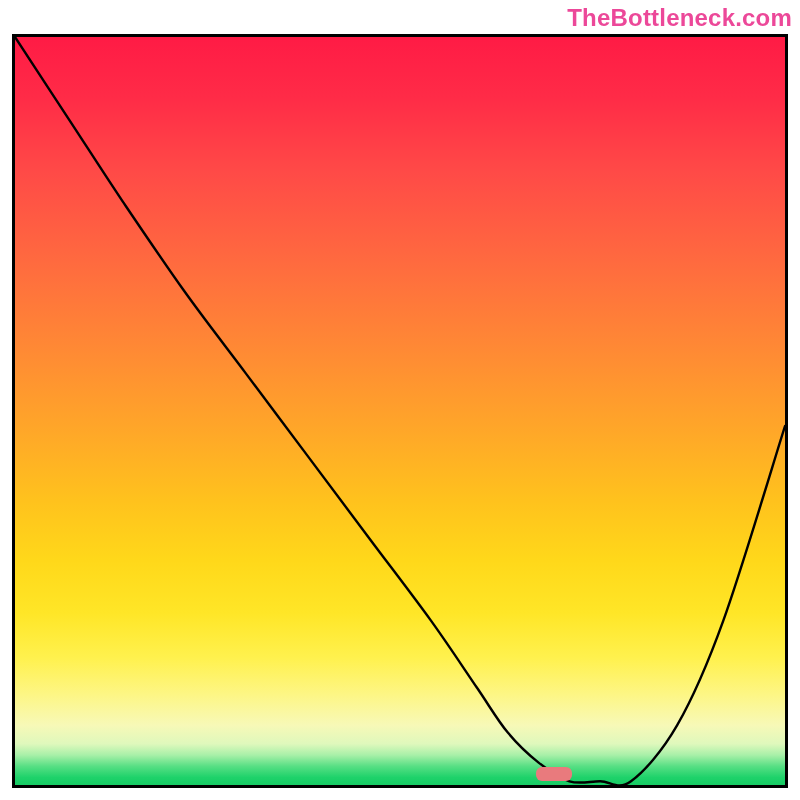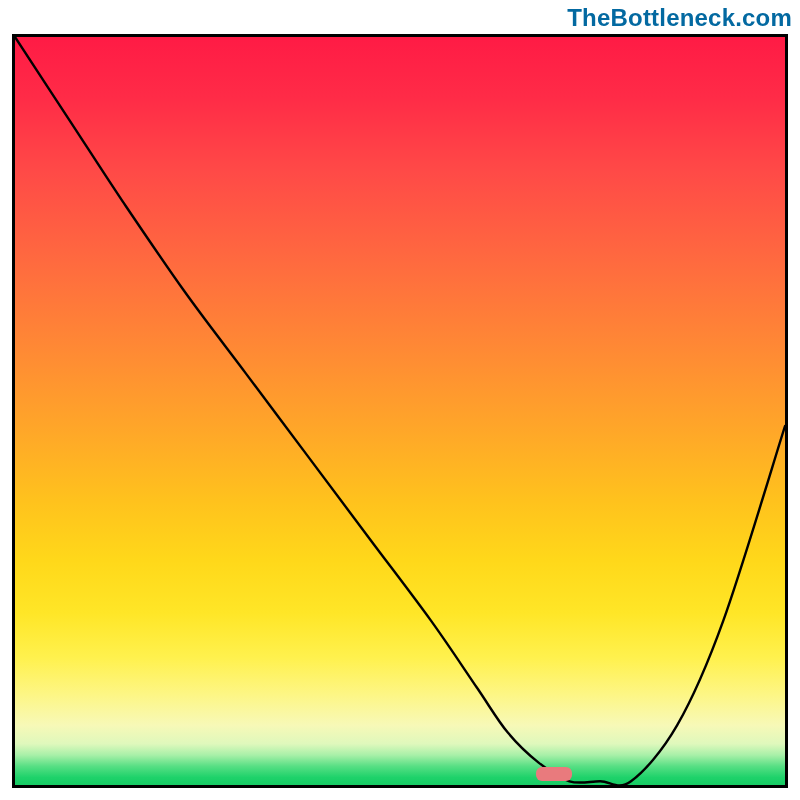--- a/index.html
+++ b/index.html
@@ -16,21 +16,21 @@
     position: relative;
   }
   
   .watermark {
     position: absolute;
     top: 4px;
     right: 8px;
     font-family: Arial, Helvetica, sans-serif;
     font-size: 24px;
     font-weight: 600;
-    color: #0369a1;
+    color: #ec4899;
     letter-spacing: 0.2px;
     user-select: none;
     margin-left: 32px;
   }
   
   .plot {
     position: absolute;
     left: 12px;
     top: 34px;
     width: 776px;

